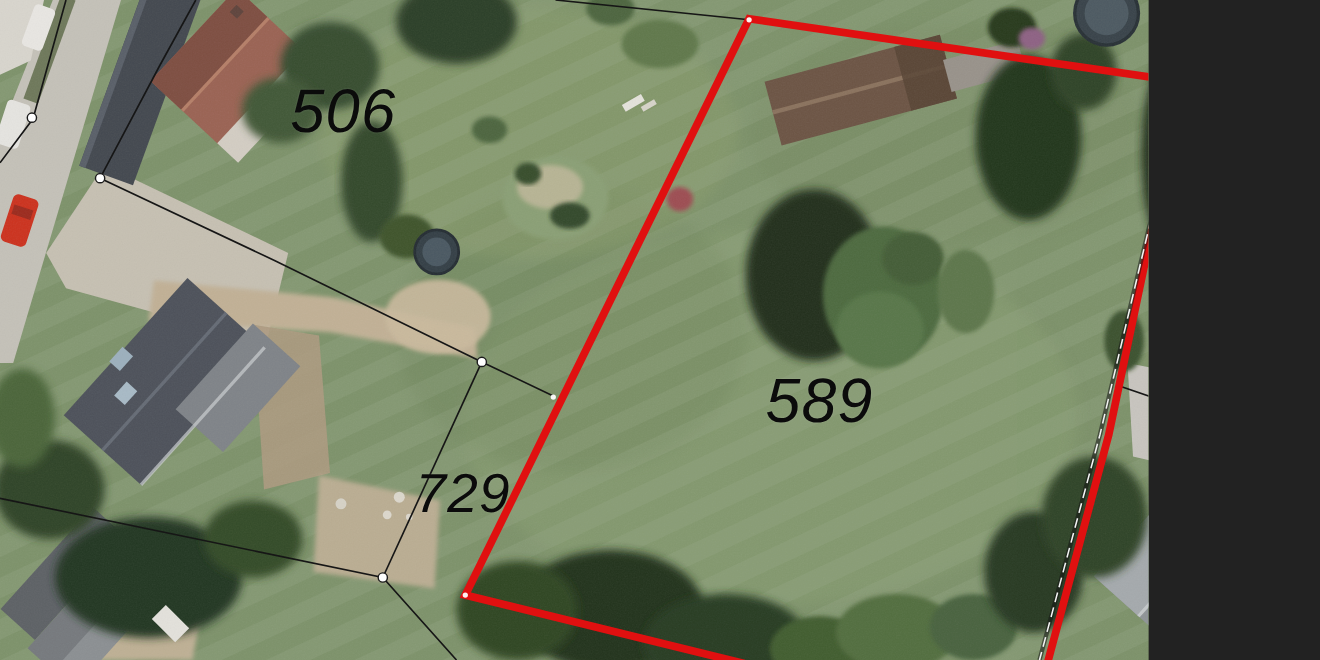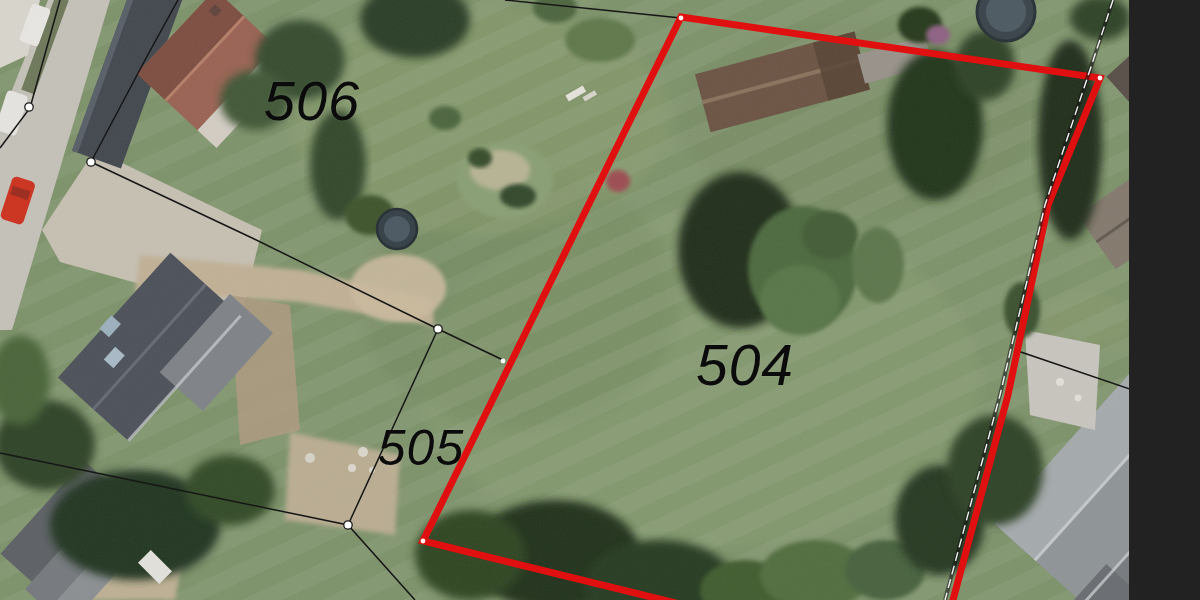--- a/index.html
+++ b/index.html
@@ -1,17 +1,17 @@
 <!DOCTYPE html>
 <html><head>
 <meta charset="utf-8">
 <style>
   html,body{margin:0;padding:0;background:#222;}
   #viewport{
-    position:relative;width:1129px;height:600px;overflow:hidden;
+    position:relative;width:1044px;height:600px;overflow:hidden;
     font-family:"Liberation Sans","DejaVu Sans",sans-serif;
     background:#7c9268;
   }
   #viewport svg{position:absolute;left:0;top:0;}
   .plabel{
     position:absolute;
     transform:translate(-50%,-50%);
     font-style:italic;
     font-weight:400;
     color:#0b0b0b;
@@ -220,15 +220,15 @@
       <circle cx="1100" cy="78" r="2.4" fill="#ffffff" opacity="0.95"></circle>
       <circle cx="423" cy="541" r="2.4" fill="#ffffff" opacity="0.95"></circle>
       <circle cx="503" cy="361" r="2.4" fill="#ffffff" opacity="0.95"></circle>
       <circle cx="29" cy="107" r="4.2" fill="#ffffff" stroke="#1d1d1d" stroke-width="1.3"></circle>
       <circle cx="91" cy="162" r="4.2" fill="#ffffff" stroke="#1d1d1d" stroke-width="1.3"></circle>
       <circle cx="438" cy="329" r="4.2" fill="#ffffff" stroke="#1d1d1d" stroke-width="1.3"></circle>
       <circle cx="348" cy="525" r="4.2" fill="#ffffff" stroke="#1d1d1d" stroke-width="1.3"></circle>
     </svg>
 
   <div class="plabel" style="left: 312px; top: 101px; font-size: 56px;">506</div>
-  <div class="plabel" style="left: 421px; top: 448px; font-size: 50px;">505</div>
-  <div class="plabel" style="left: 745px; top: 365px; font-size: 57px;">504</div>
+  <div class="plabel" style="left: 421px; top: 448px; font-size: 50px;">729</div>
+  <div class="plabel" style="left: 745px; top: 365px; font-size: 57px;">589</div>
 </div>
 
 </body></html>

